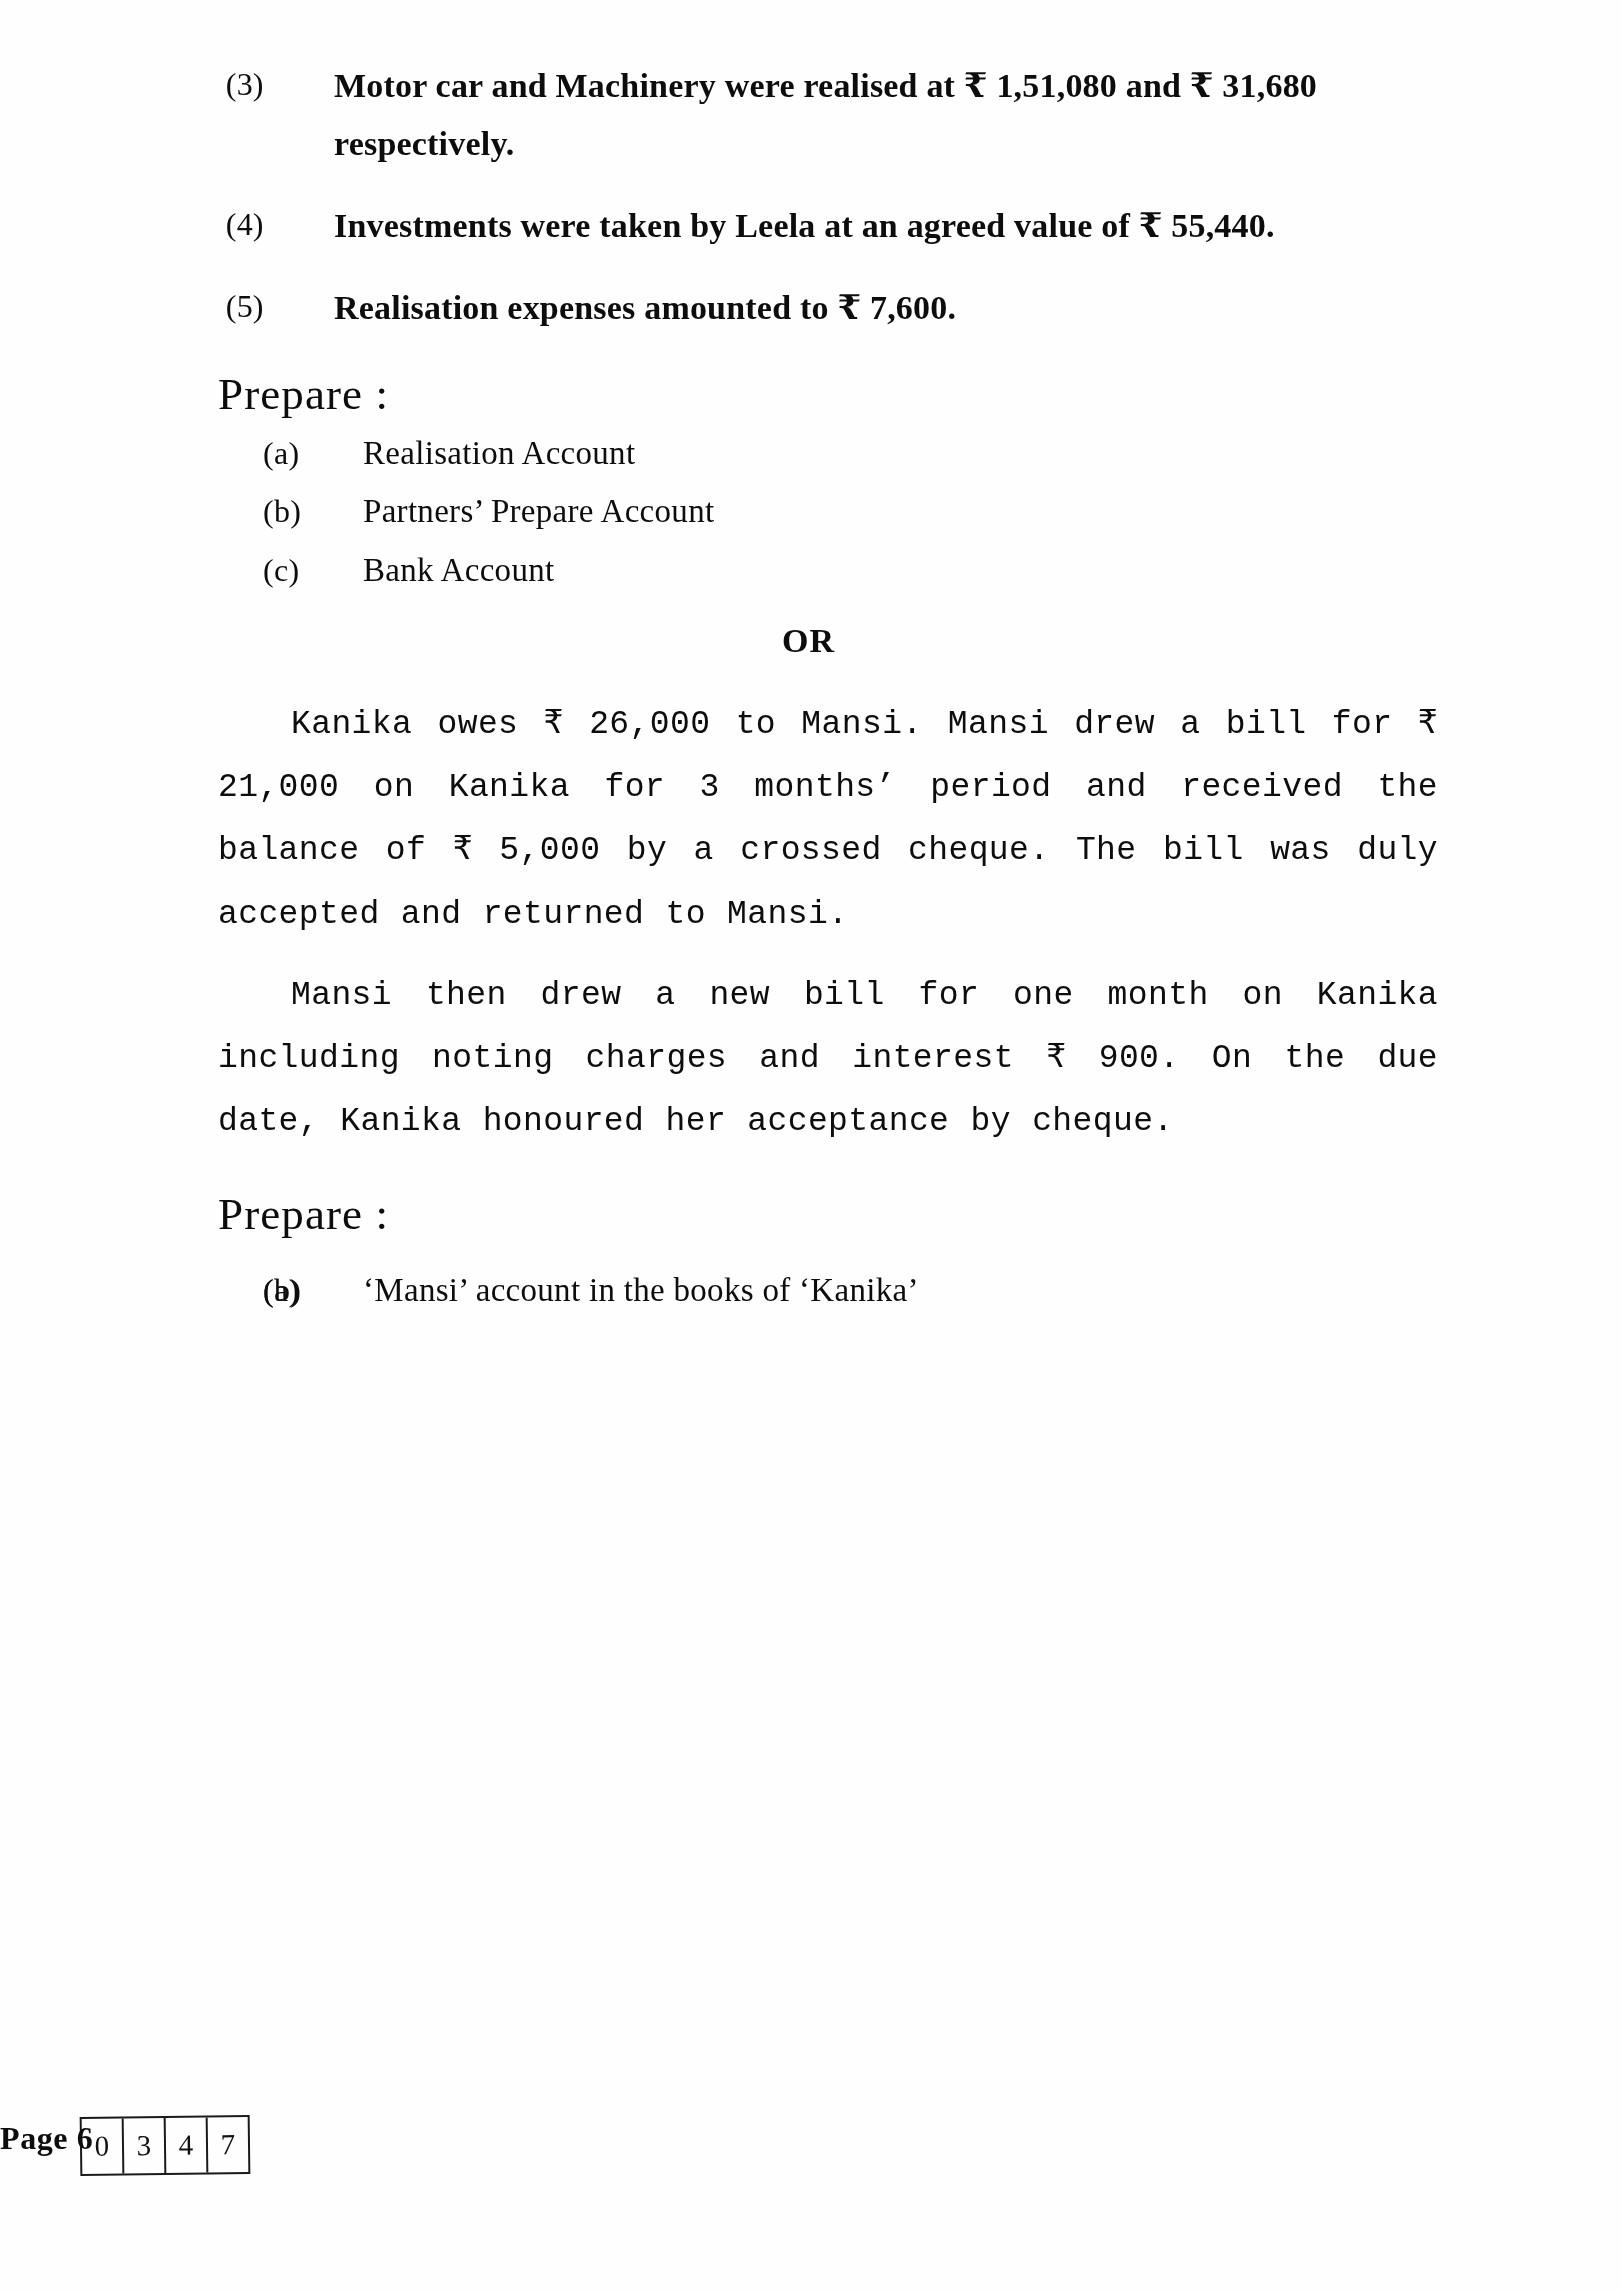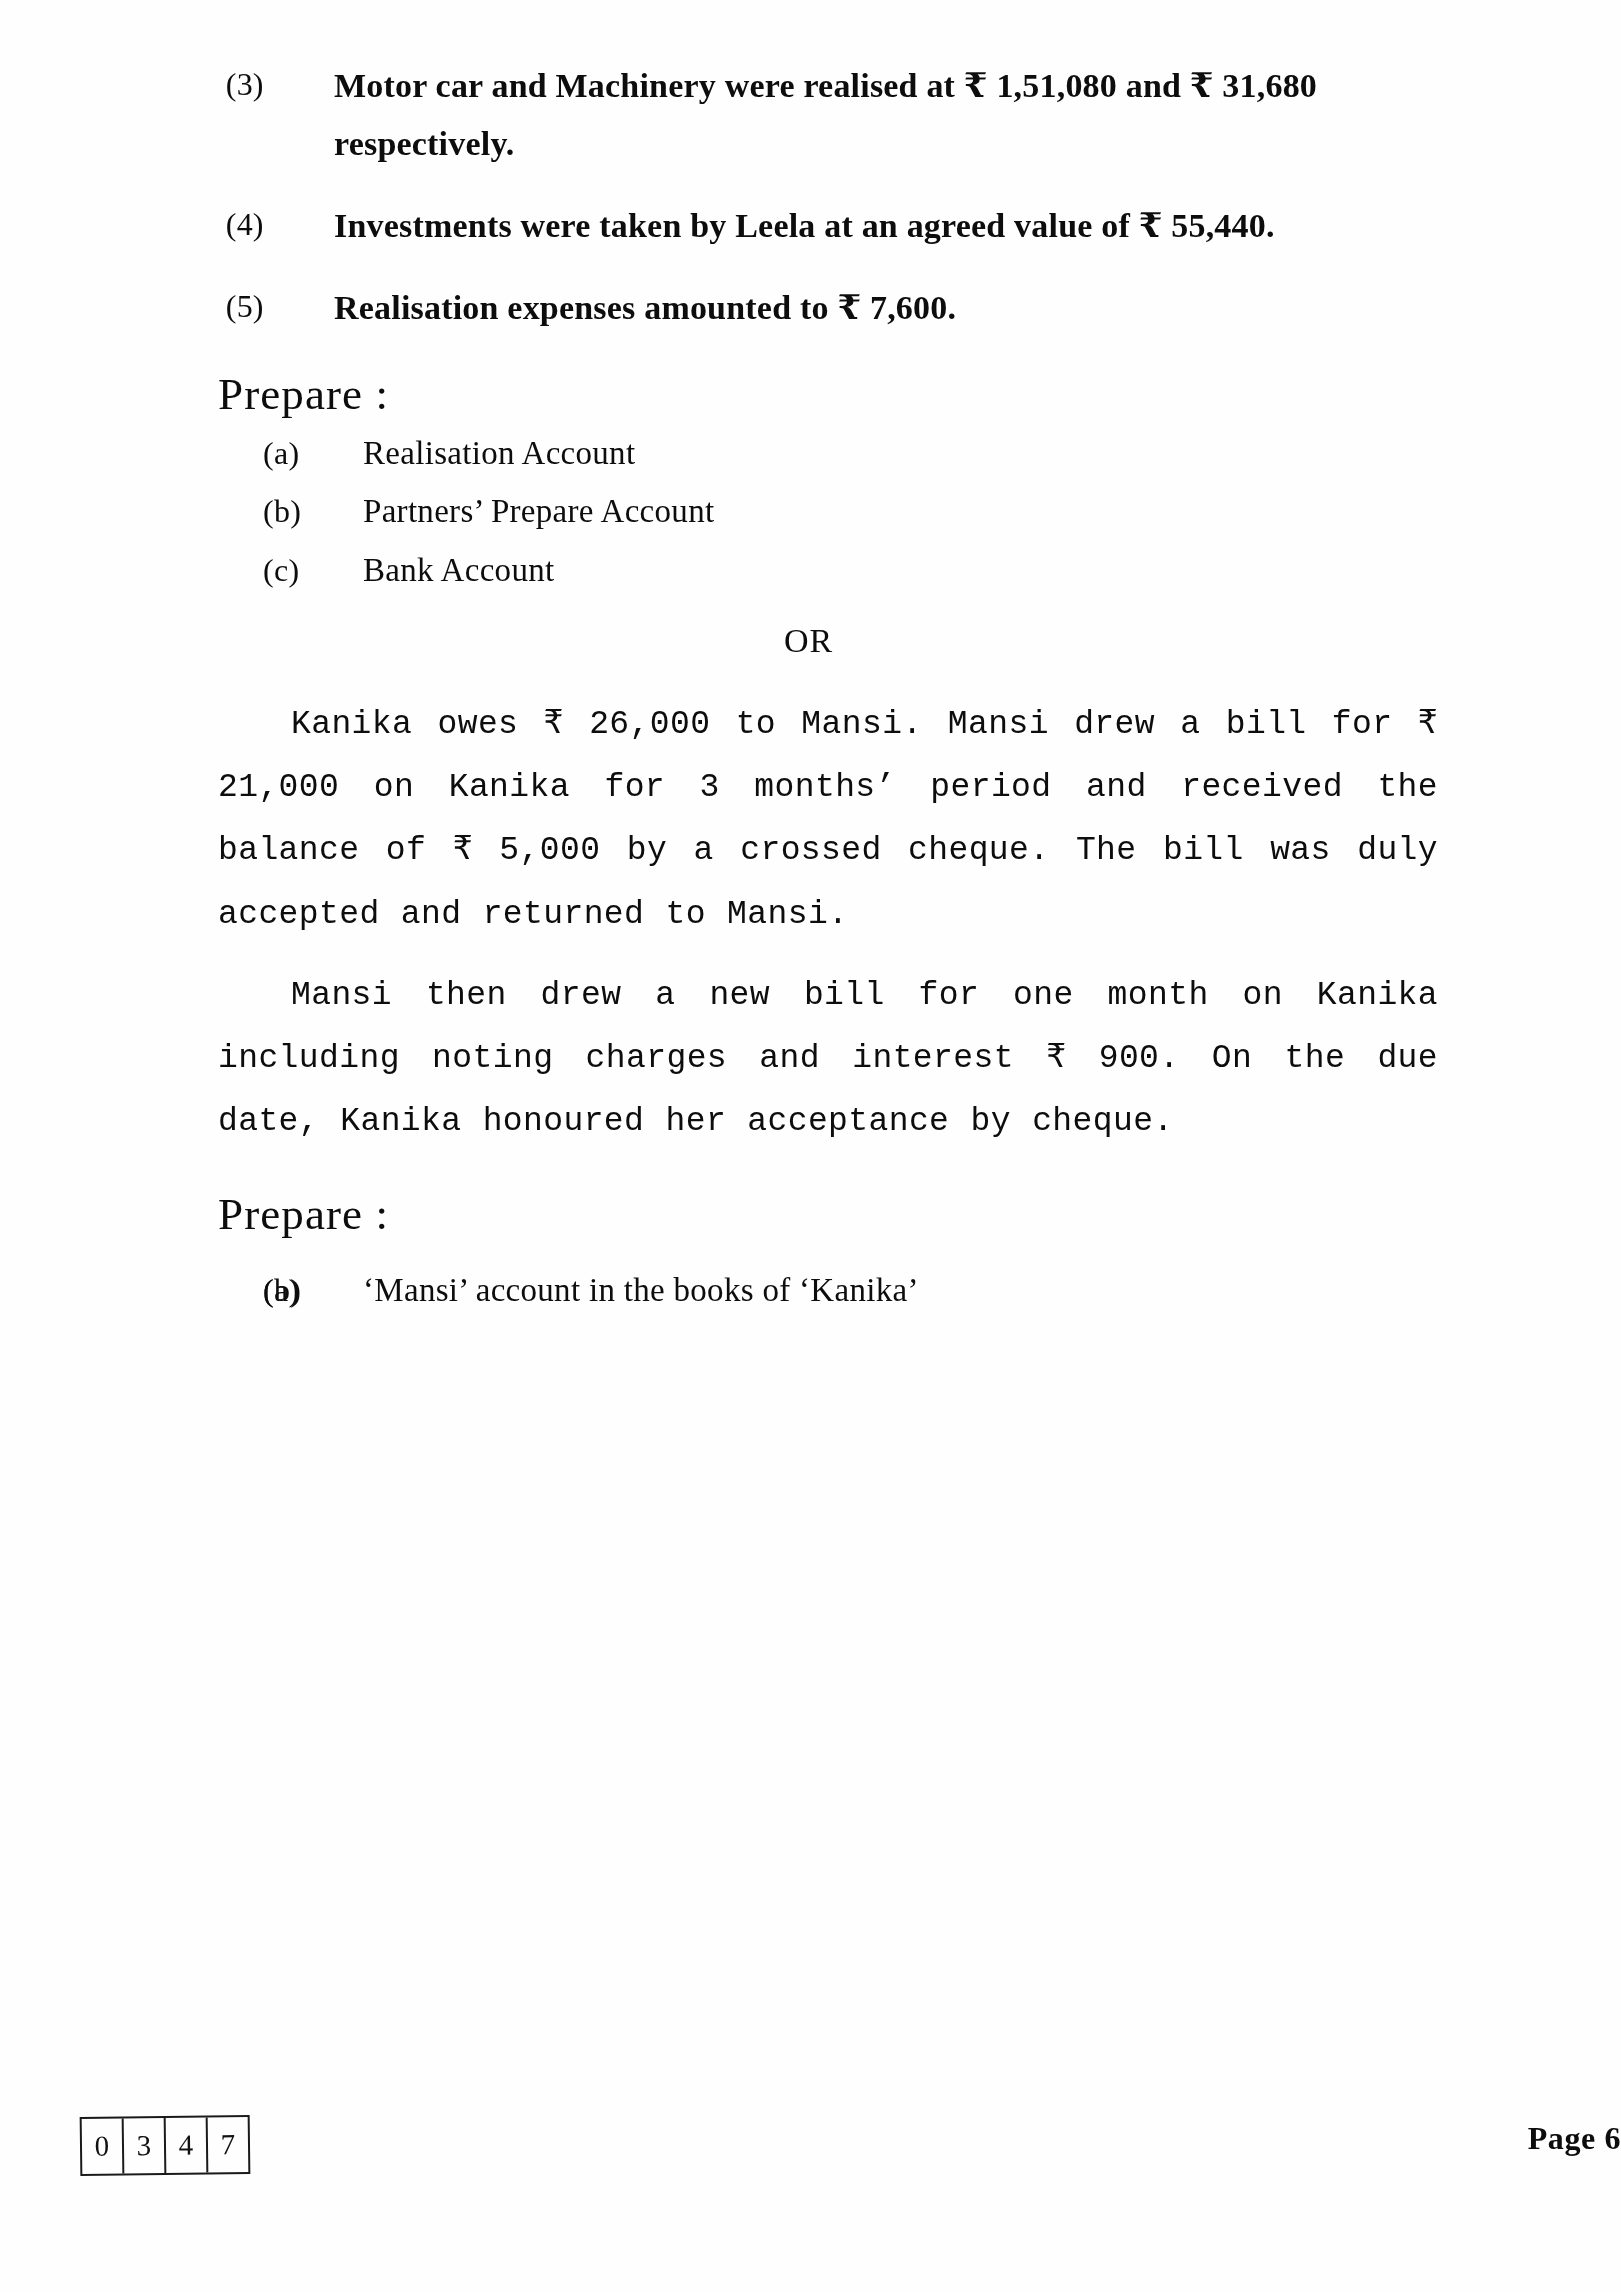--- a/index.html
+++ b/index.html
@@ -81,21 +81,21 @@
     position: absolute;
     left: 45px;
     top: 0;
     width: 78px;
     font-size: 32px;
   }
 
   
   .or-line {
     text-align: center;
-    font-weight: normal;
+    font-weight: bold;
     font-size: 34px;
     letter-spacing: 1px;
     margin: 35px 0 33px 0;
     padding-right: 39px;
   }
 
   
   .body-para {
     font-size: 33px;
     line-height: 1.92;
@@ -135,21 +135,21 @@
     font-family: "Liberation Serif", serif;
     color: #111;
   }
   .code-cell:last-child { border-right: none; }
 
   .page-label {
     position: absolute;
     left: 0;
     top: 23.5px;
     width: 1621px;
-    text-align: right;
+    text-align: left;
     font-size: 32px;
     font-weight: bold;
     letter-spacing: 0.6px;
   }
 
   .sec2-prepare { margin-top: 27.4px; }
 </style>
 </head>
 <body>
 

